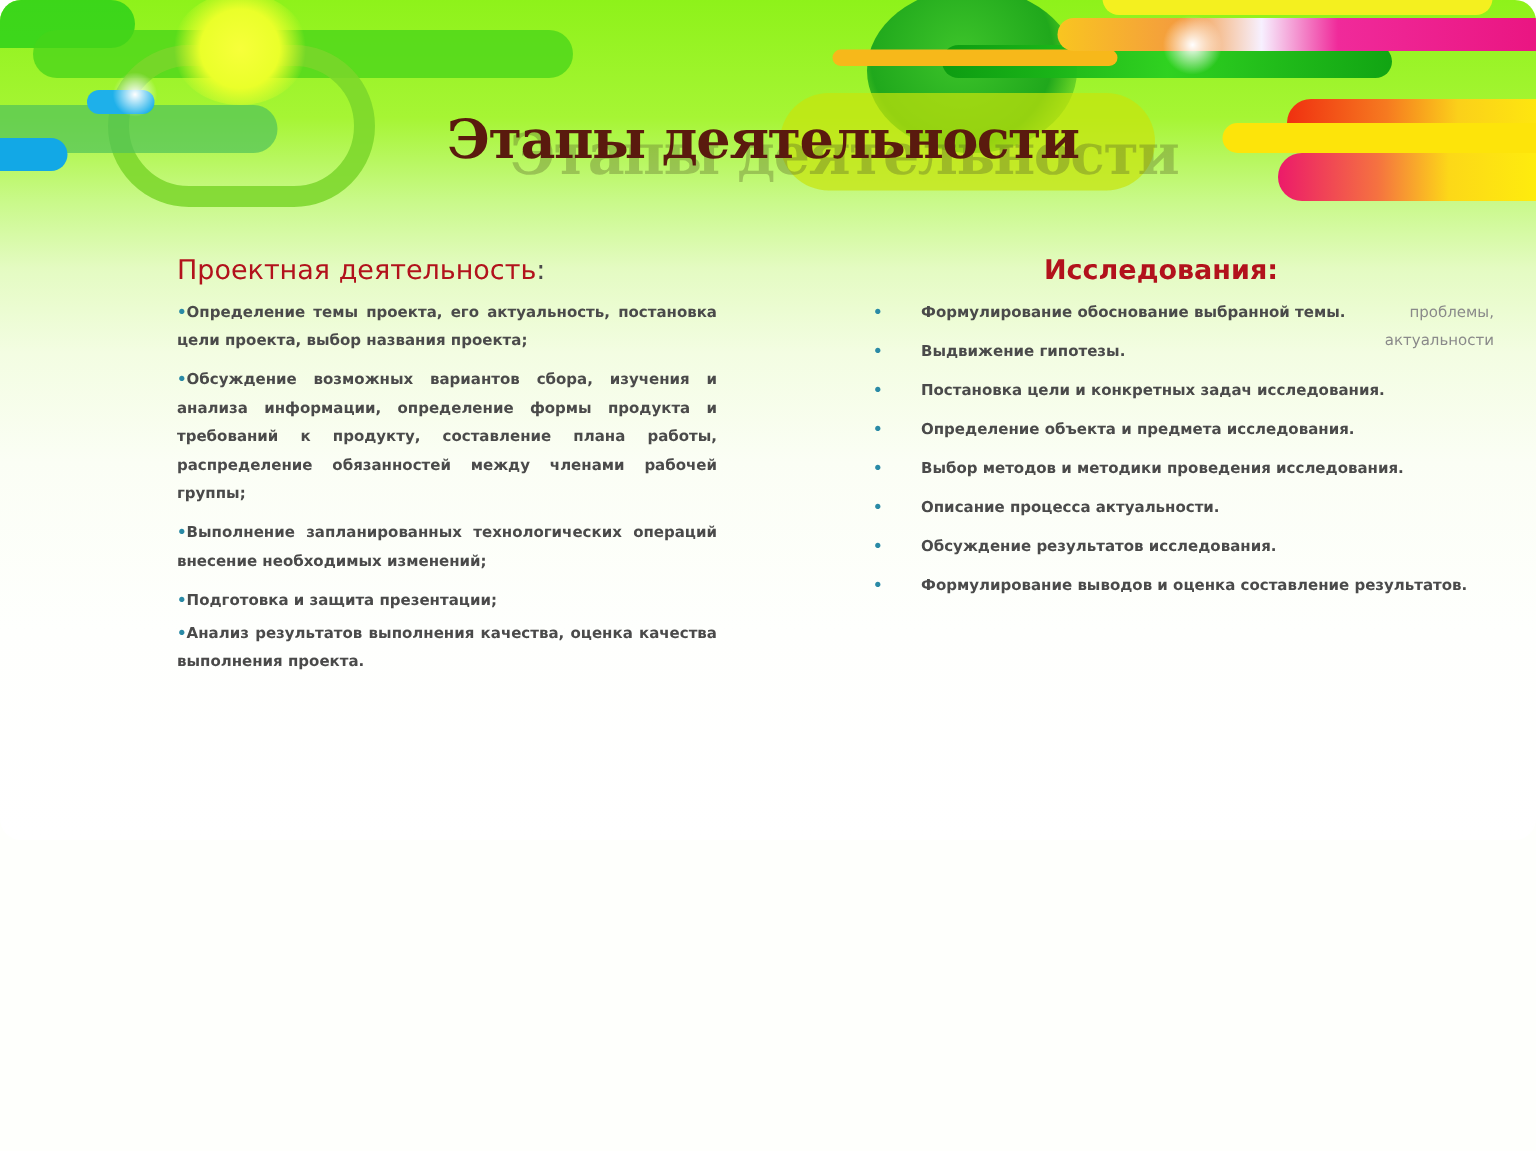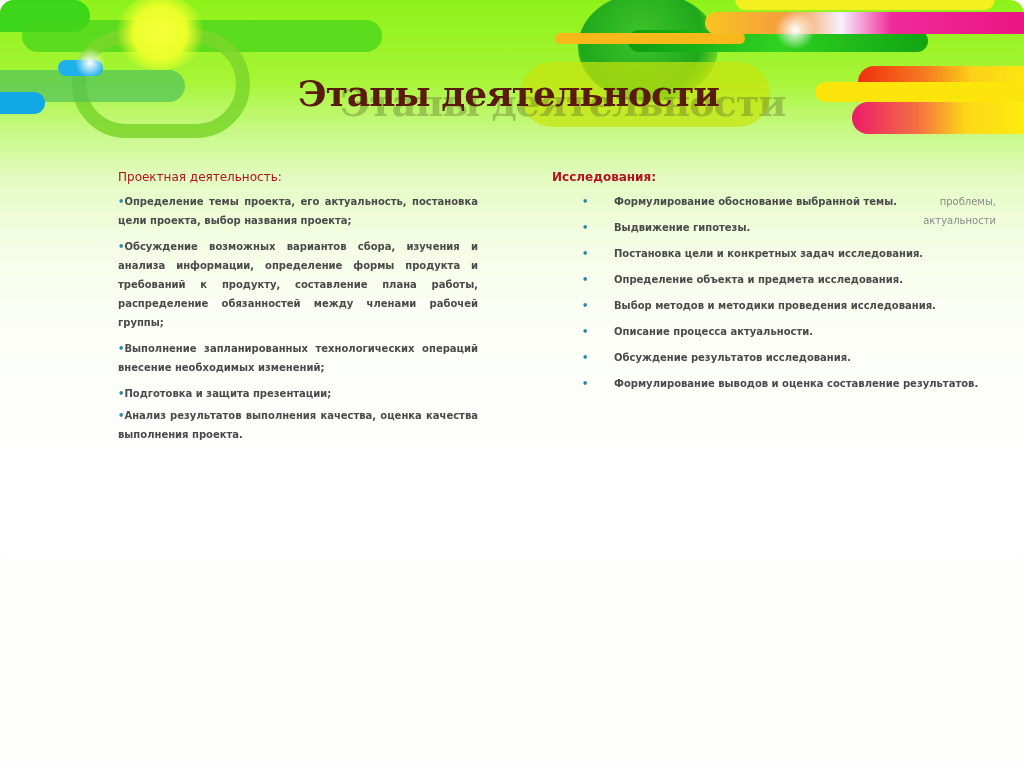--- a/index.html
+++ b/index.html
@@ -24,23 +24,23 @@
   .title {
     position: absolute; left: 298px; top: 72px;
     font-family: "DejaVu Serif", serif; font-weight: bold; font-size: 36px;
     color: #5a1a0e; letter-spacing: -1px; white-space: nowrap;
   }
 
   .col { position: absolute; font-family: "DejaVu Sans", sans-serif; color: #4a4a4a; font-weight: bold; }
   .col-left { left: 118px; top: 170px; width: 360px; }
   .col-right { left: 582px; top: 170px; width: 414px; }
 
-  .heading { color: #b2121c; font-weight: normal; font-size: 12px; margin-bottom: 8px; }
+  .heading { color: #b2121c; font-weight: normal; font-size: 18px; margin-bottom: 8px; }
   .heading .colon { color: #4a4a4a; }
-  .col-right .heading { margin-left: -30px; font-weight: bold; }
+  .col-right .heading { text-align: center; margin-left: -30px; font-weight: bold; }
 
   .item { font-size: 10px; line-height: 19px; text-align: justify; margin-bottom: 7px; }
   .bullet { color: #2a8aa6; }
   .col-right .item { padding-left: 32px; text-indent: -32px; }
   .col-right .item .bullet { display: inline-block; width: 32px; text-indent: 0; }
   .ghost { color: #8a8a8a; font-weight: normal; }
 </style>
 </head>
 <body>
 

